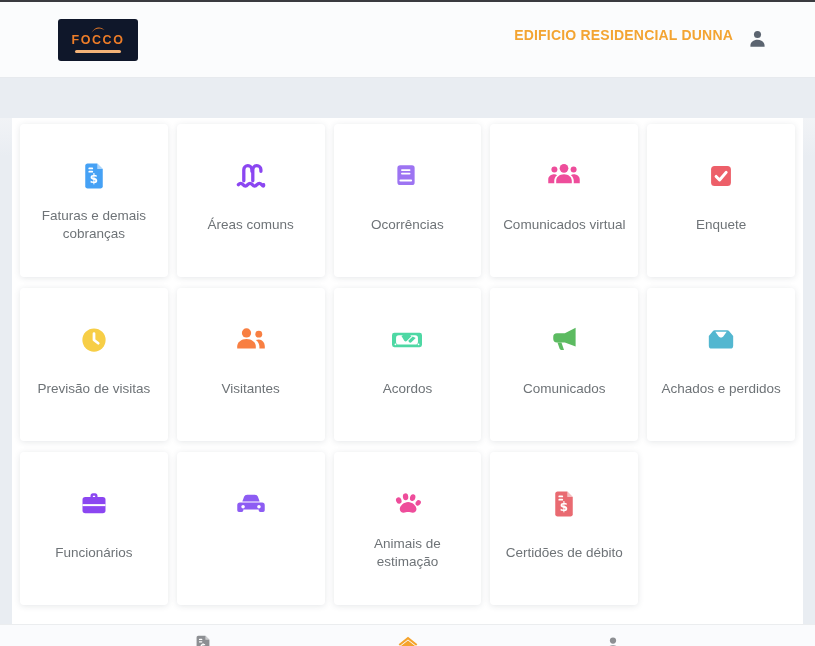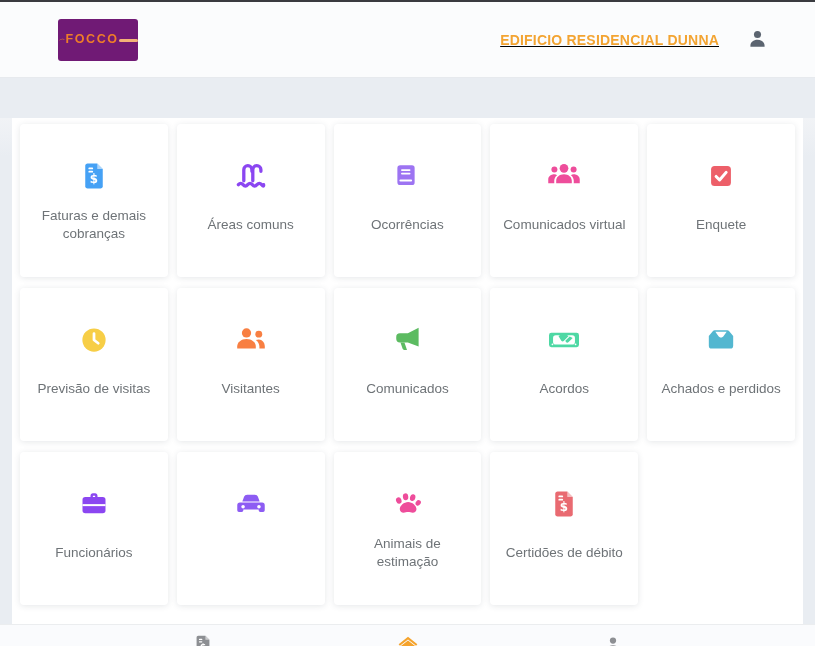--- a/index.html
+++ b/index.html
@@ -5,27 +5,27 @@
   * { margin:0; padding:0; box-sizing:border-box; }
   html,body { width:815px; height:646px; overflow:hidden;
     font-family:"Liberation Sans", sans-serif; background:#e9edf2; }
 
   .top-line { height:2px; background:#3a3b40; }
 
   
   .header { height:76px; background:#fbfcfd; border-bottom:1px solid #e7eaee;
     display:flex; align-items:center; justify-content:space-between;
     padding:0 45px 0 58px; }
-  .logo-box { width:80px; height:42px; background:#701a75; border-radius:3px;
-    display:flex; flex-direction:row; align-items:center; justify-content:center; cursor:pointer; }
+  .logo-box { width:80px; height:42px; background:#0f172a; border-radius:3px;
+    display:flex; flex-direction:column; align-items:center; justify-content:center; cursor:pointer; }
   .logo-swoosh { width:18px; height:8px; color:#ee7d28; }
   .logo-swoosh svg { width:100%; height:100%; fill:currentColor; display:block; }
   .logo-text { color:#ee7d28; font-weight:800; font-size:12.5px; letter-spacing:1.6px; line-height:1.1; }
   .logo-tag { width:46px; height:2.5px; background:#f3b277; border-radius:2px; margin-top:2px; }
-  .header-right { display:flex; align-items:center; gap:26px;text-decoration:underline; }
+  .header-right { display:flex; align-items:flex-start; gap:12px; }
   .building-name { color:#f3a432; font-weight:700; font-size:14px; letter-spacing:.2px; }
   .profile-icon { width:25px; height:25px; color:#5b6470; cursor:pointer; }
   .profile-icon svg { width:100%; height:100%; fill:currentColor; display:block; }
 
   
   .main { position:relative; height:568px;
     background:linear-gradient(#f1f3f6 0px, #e9edf2 38px); }
   .panel { margin:40px 12px 16px; height:calc(100% - 40px); background:#ffffff; }
   .grid { display:grid; grid-template-columns:repeat(5,1fr); grid-auto-rows:153px;
     gap:11px 9px; padding:6px 8px; }
@@ -221,34 +221,34 @@
       </div>
       <div class="tile">
         <span class="ticon s36" style="color: rgb(248, 127, 66);">
             <svg>
               <use href="#i-users2"></use>
             </svg>
           </span>
         <span class="tlabel">Visitantes</span>
       </div>
       <div class="tile">
+        <span class="ticon s36" style="color: rgb(78, 216, 164);">
+            <svg>
+              <use href="#i-handshake"></use>
+            </svg>
+          </span>
+        <span class="tlabel">Acordos</span>
+      </div>
+      <div class="tile">
         <span class="ticon" style="color: rgb(92, 187, 97);">
             <svg>
               <use href="#i-mega"></use>
             </svg>
           </span>
         <span class="tlabel">Comunicados</span>
-      </div>
-      <div class="tile">
-        <span class="ticon s36" style="color: rgb(78, 216, 164);">
-            <svg>
-              <use href="#i-handshake"></use>
-            </svg>
-          </span>
-        <span class="tlabel">Acordos</span>
       </div>
       <div class="tile">
         <span class="ticon" style="color: rgb(83, 183, 208);">
             <svg>
               <use href="#i-inbox"></use>
             </svg>
           </span>
         <span class="tlabel">Achados e perdidos</span>
       </div>
 

